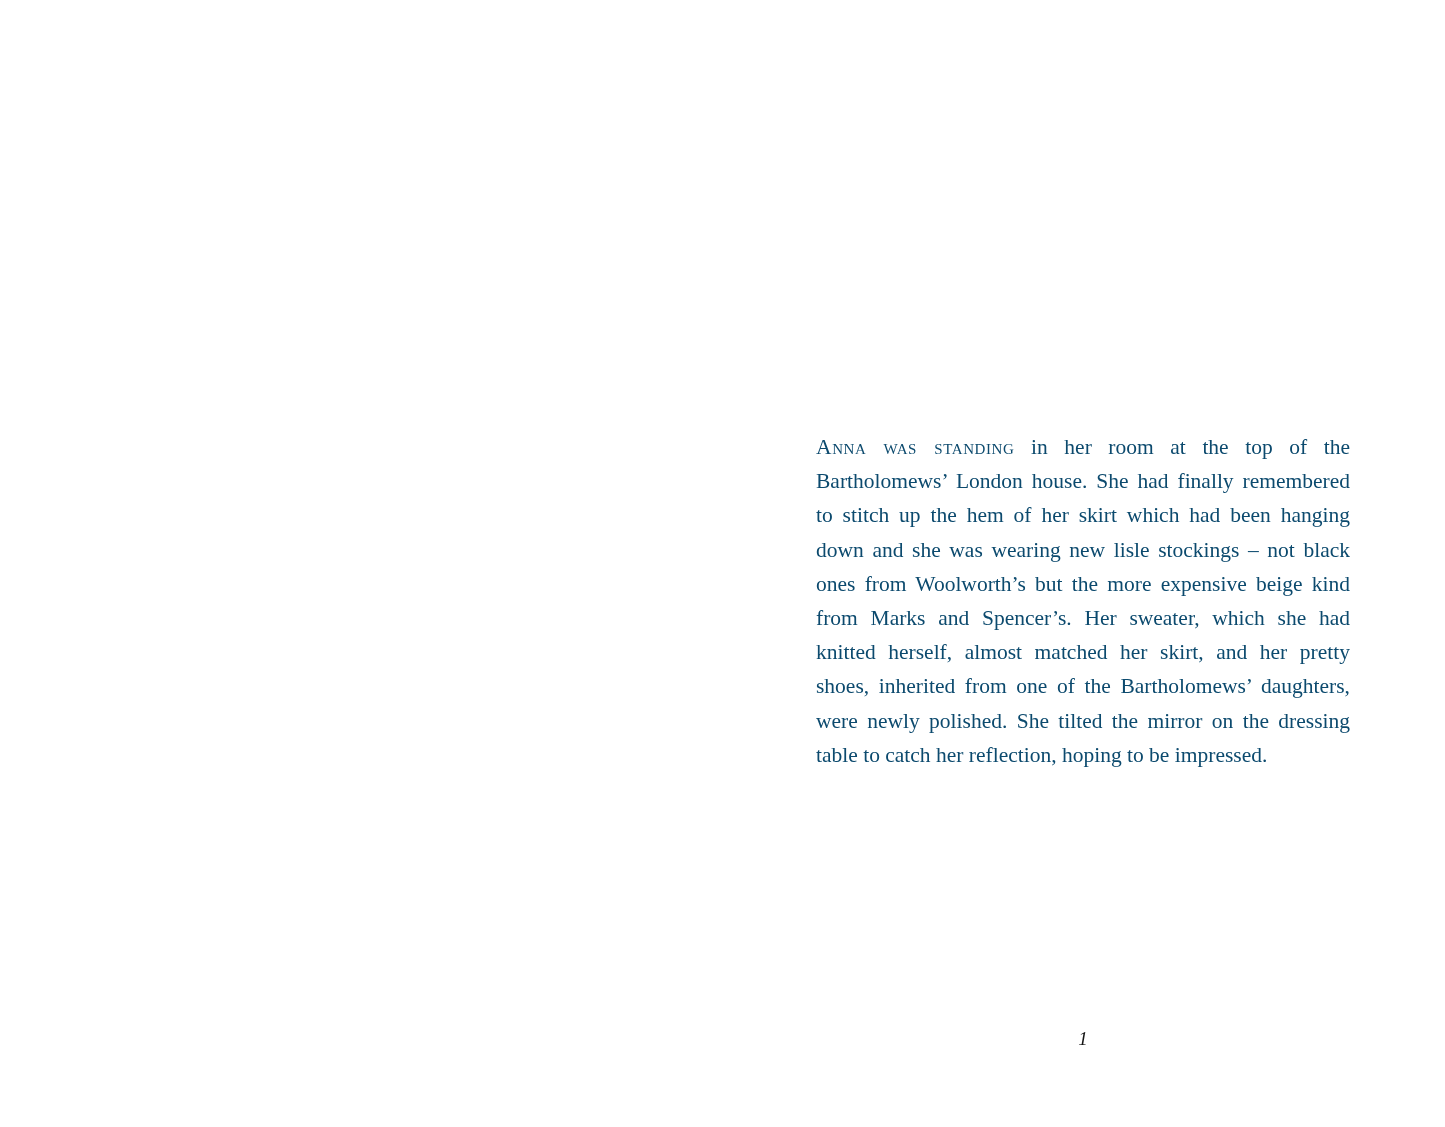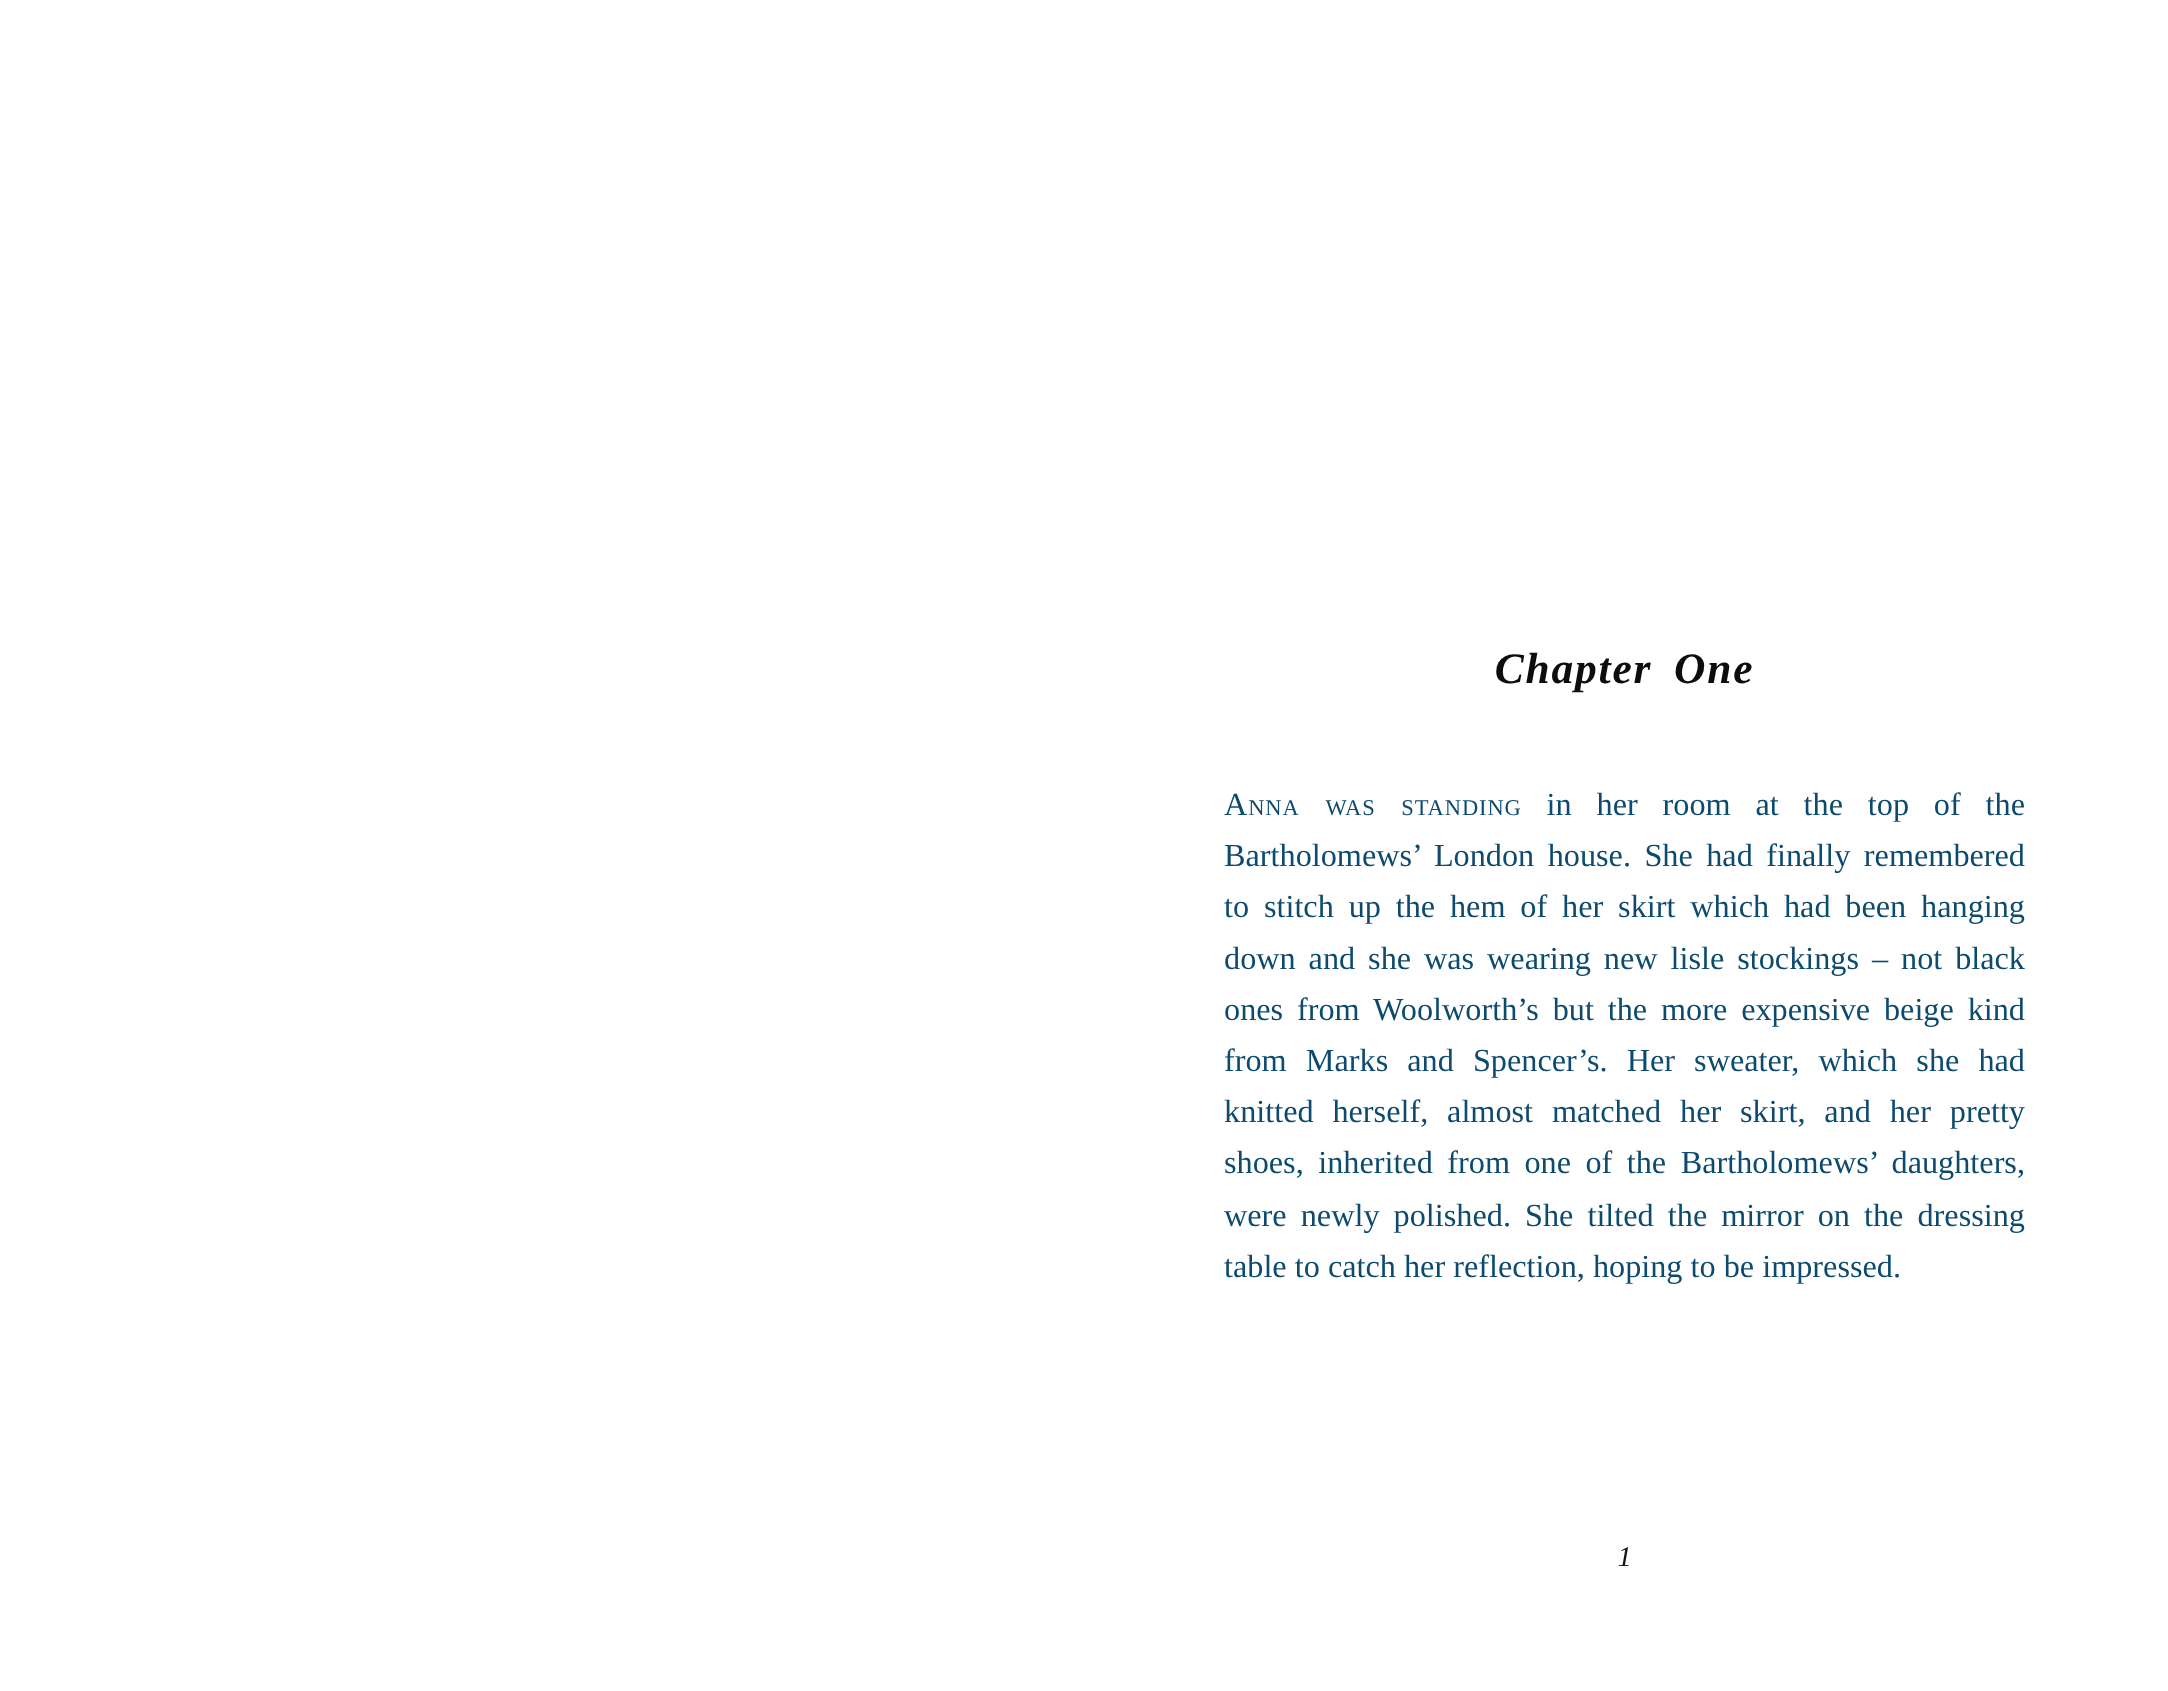--- a/index.html
+++ b/index.html
@@ -83,21 +83,20 @@
 
 <div class="spread">
 
   <div class="page-left">
     <span></span>
   </div>
 
   <div class="page-right">
 
     <div class="text-block">
-      <h1 class="chapter-title">Chapter One</h1>
 
       <p class="body-par"><span class="smallcaps">Anna was standing</span><span> in her room at the top of the Bartholomews’ London house. She had finally remembered to stitch up the hem of her skirt which had been hanging down and she was wearing new lisle stockings – not black ones from Woolworth’s but the more expensive beige kind from Marks and Spencer’s. Her sweater, which she had knitted herself, almost matched her skirt, and her pretty shoes, inherited from one of the Bartholomews’ daughters, were newly polished. She tilted the mirror on the dressing table to catch her reflection, hoping to be impressed.</span></p>
 
     </div>
 
     <div class="folio">1</div>
 
   </div>
 
 </div>

